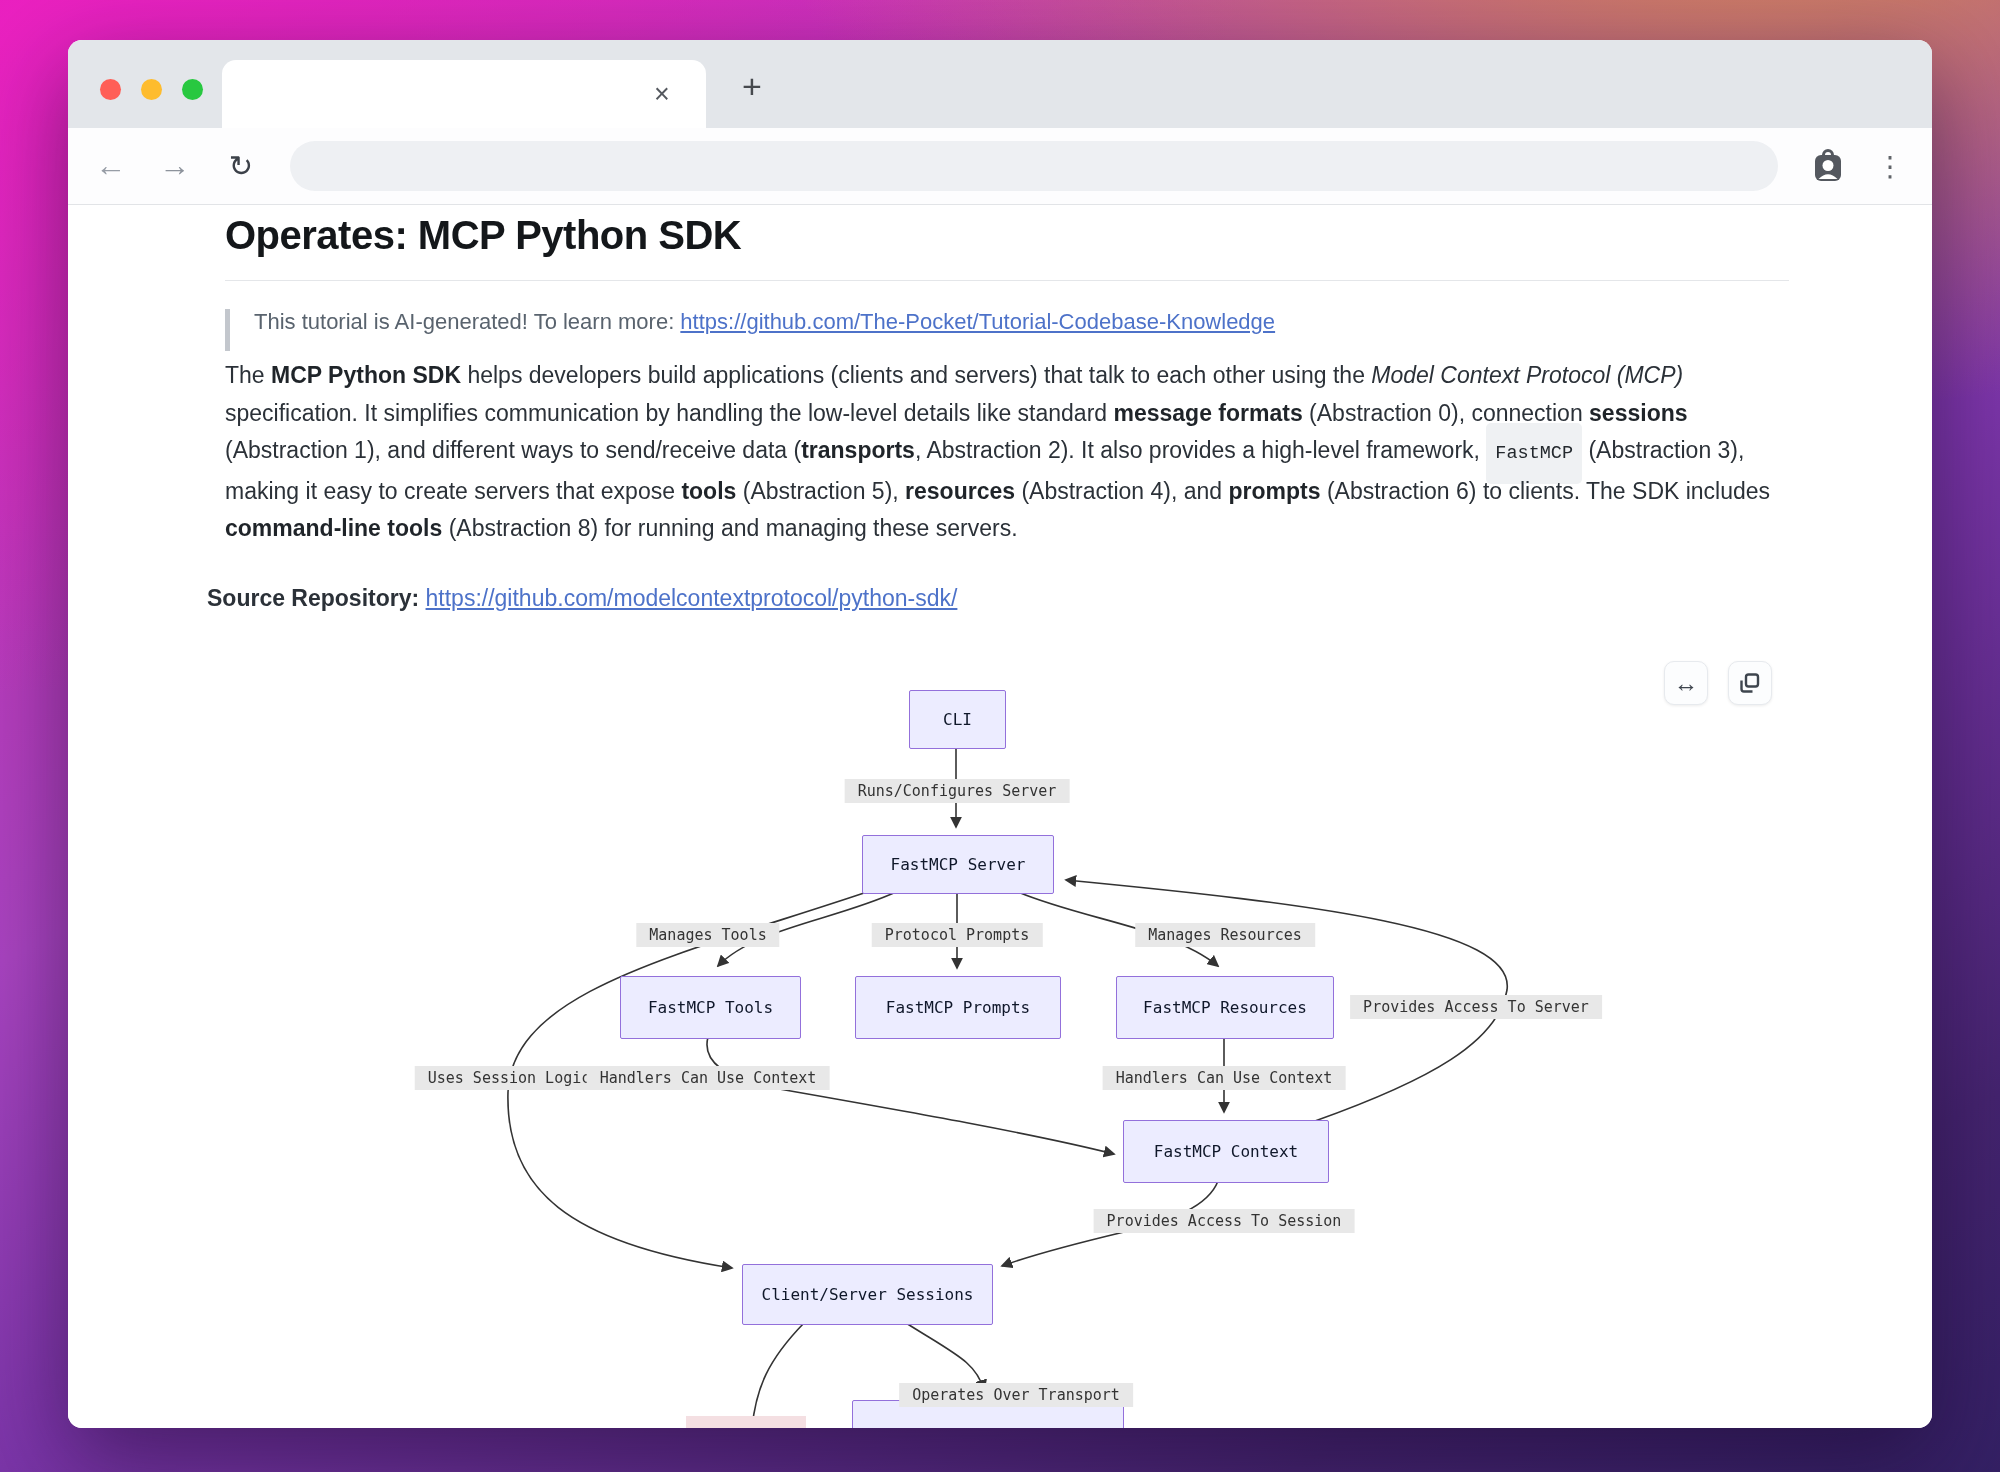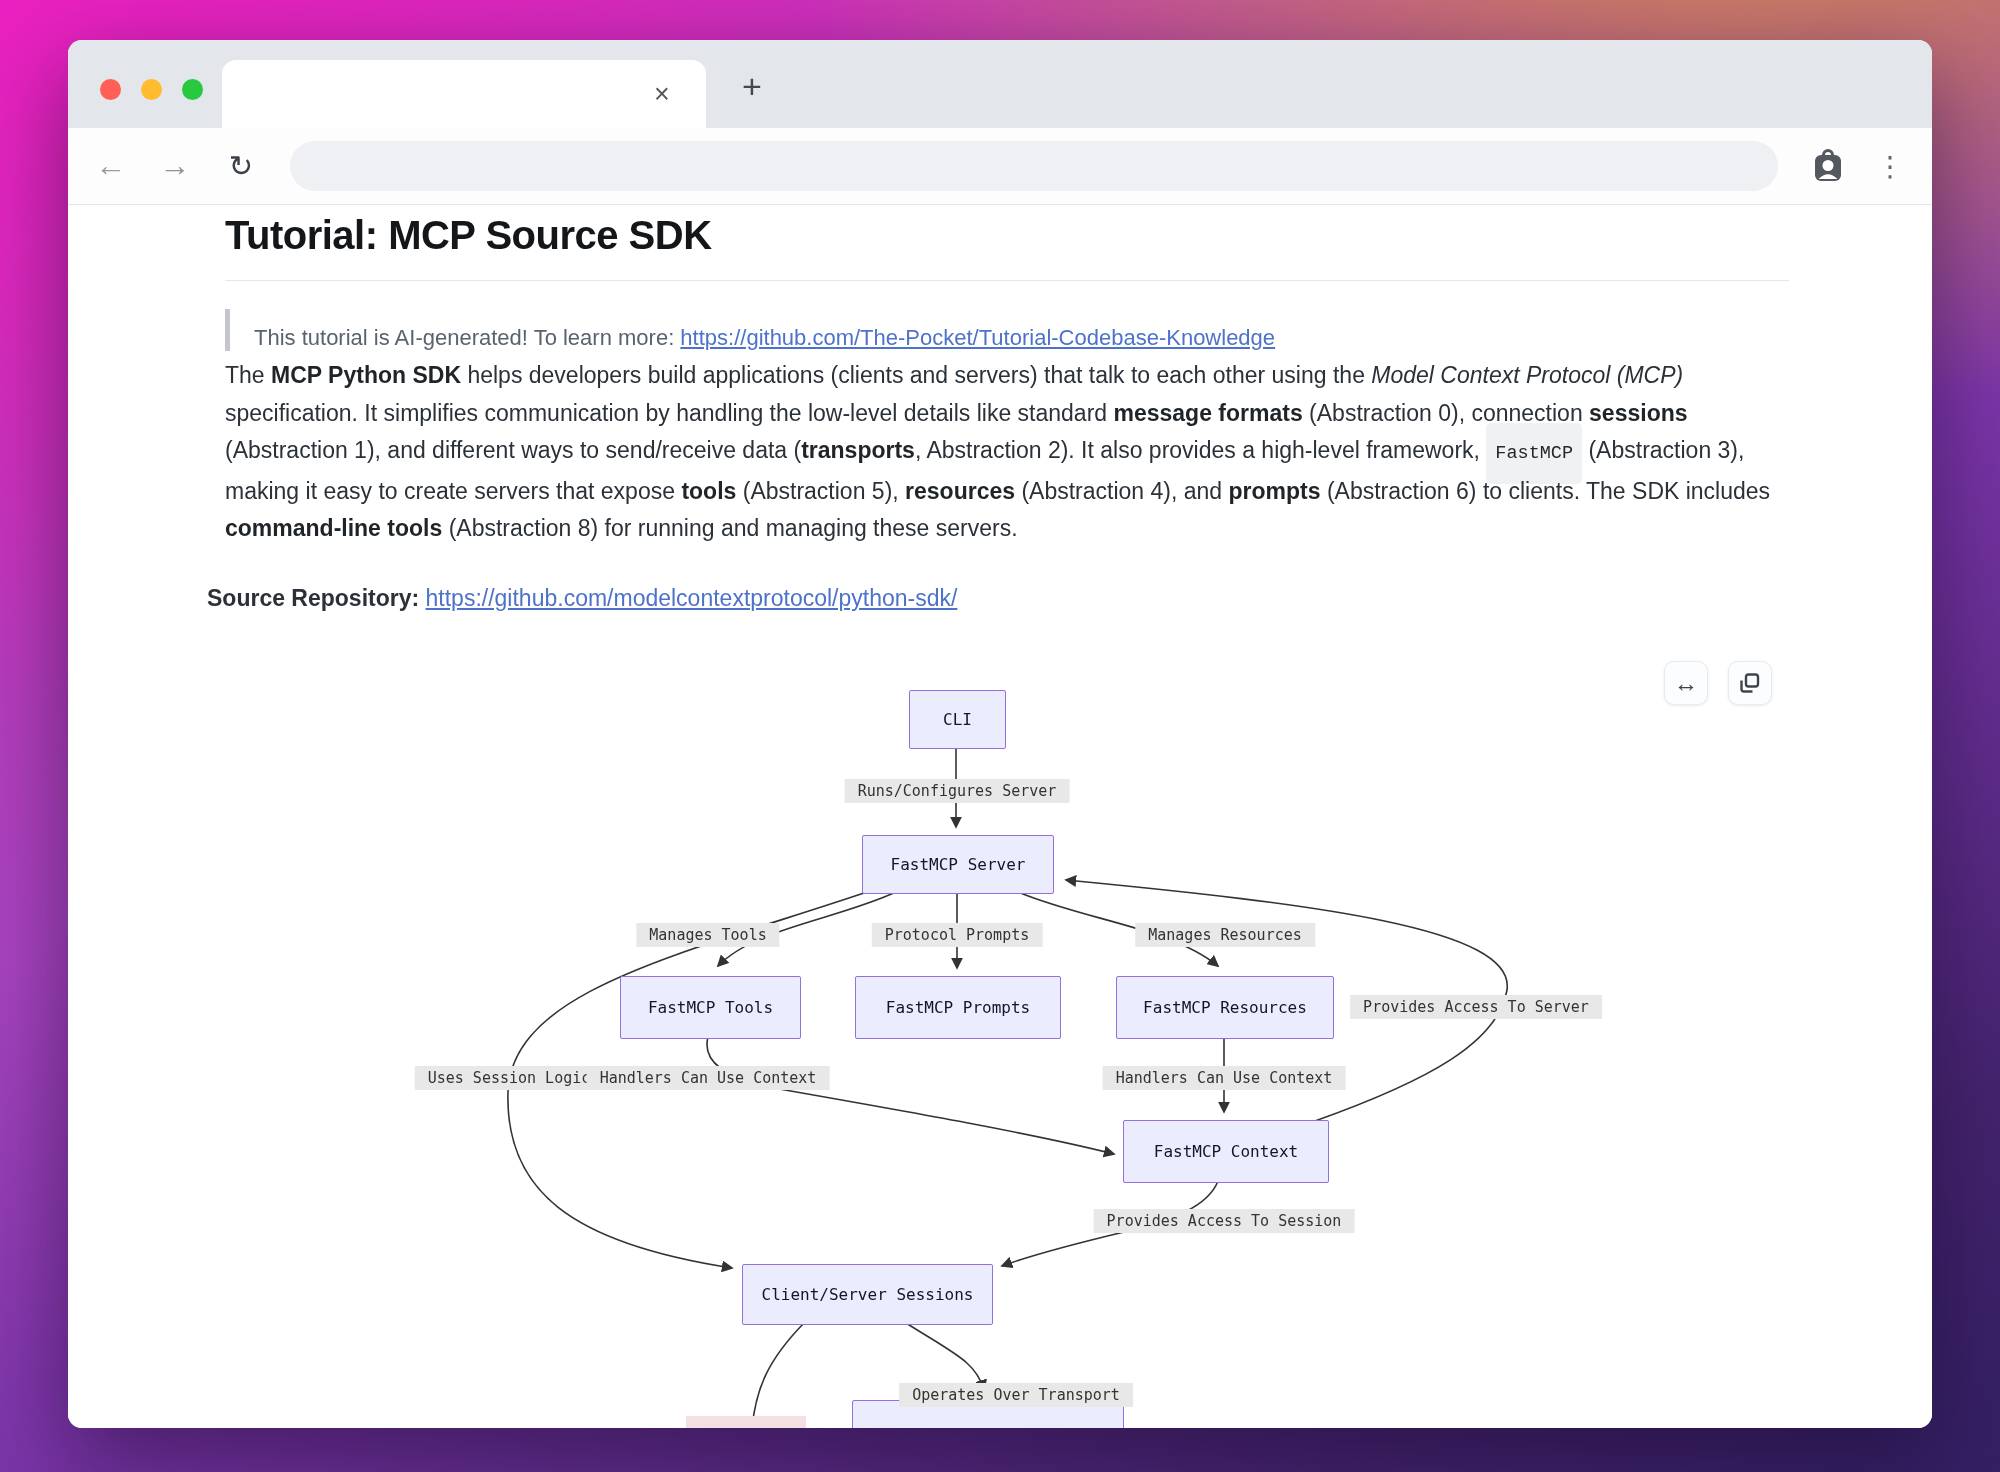--- a/index.html
+++ b/index.html
@@ -29,21 +29,21 @@
   .nav-reload{margin-left:20px;color:#3c4149;font-size:29px;}
   .urlbar{flex:1;height:50px;margin:0 28px 0 26px;border-radius:25px;background:#eef0f3;border:none;outline:none;
     font-size:19px;color:#333;padding:0 24px;}
   .profile{width:46px;height:46px;display:flex;align-items:center;justify-content:center;margin-right:18px;}
   .menu-dots{width:40px;height:46px;display:flex;align-items:center;justify-content:center;
     font-size:28px;color:#5f6368;margin-right:22px;letter-spacing:0;}
   
   .content{position:relative;height:1223px;background:#fff;overflow:hidden;}
   .page-title{position:absolute;left:157px;top:8px;width:1564px;margin:0;font-size:40px;font-weight:700;color:#14171a;
     padding-bottom:22px;border-bottom:1px solid #e4e6e9;letter-spacing:-.5px;}
-  .callout{position:absolute;left:157px;top:104px;display:flex;align-items:flex-end;}
+  .callout{position:absolute;left:157px;top:104px;display:flex;align-items:flex-start;}
   .callout-bar{width:5px;height:42px;background:#c3c7cd;margin-right:24px;}
   .callout-text{font-size:22px;color:#59636e;}
   a.link{color:#4d72c9;text-decoration:underline;}
   .intro{position:absolute;left:157px;top:152px;width:1556px;font-size:23px;line-height:37.5px;color:#2b3138;margin:0;}
   .intro strong{font-weight:700;color:#1f2429;}
   .intro em{font-style:italic;}
   .intro code,.src code{font-family:Liberation Mono, monospace;font-size:18.5px;background:#eff1f3;border-radius:5px;
     padding:20px 9px;color:#24292e;}
   .src{position:absolute;left:139px;top:380px;font-size:23px;color:#2b3138;}
   .src b{font-weight:700;}
@@ -108,21 +108,21 @@
           <rect x="3" y="6" width="26" height="26" rx="6" fill="#54585f"></rect>
           <circle cx="16" cy="6" r="4.5" fill="none" stroke="#54585f" stroke-width="3"></circle>
           <circle cx="16" cy="16.5" r="5.5" fill="#fff"></circle>
           <path d="M6.5 30 Q16 20.5 25.5 30 Z" fill="#fff"></path>
         </svg>
       </div>
       <div class="menu-dots">⋮</div>
     </div>
 
     <div class="content">
-      <h1 class="page-title">Tutorial: MCP Source SDK</h1>
+      <h1 class="page-title">Operates: MCP Python SDK</h1>
 
       <div class="callout">
         <div class="callout-bar"></div>
         <div class="callout-text">
           <span>This tutorial is AI-generated! To learn more: </span><a class="link">https://github.com/The-Pocket/Tutorial-Codebase-Knowledge</a>
         </div>
       </div>
 
       <p class="intro" id="intro"><span>The </span><strong>MCP Python SDK</strong><span> helps developers build applications (clients and servers) that talk to each other using the </span><em>Model Context Protocol (MCP)</em><span> specification. It simplifies communication by handling the low-level details like standard </span><strong>message formats</strong><span> (Abstraction 0), connection </span><strong>sessions</strong><span> (Abstraction 1), and different ways to send/receive data (</span><strong>transports</strong><span>, Abstraction 2). It also provides a high-level framework, </span><code>FastMCP</code><span> (Abstraction 3), making it easy to create servers that expose </span><strong>tools</strong><span> (Abstraction 5), </span><strong>resources</strong><span> (Abstraction 4), and </span><strong>prompts</strong><span> (Abstraction 6) to clients. The SDK includes </span><strong>command-line tools</strong><span> (Abstraction 8) for running and managing these servers.</span></p>
 

